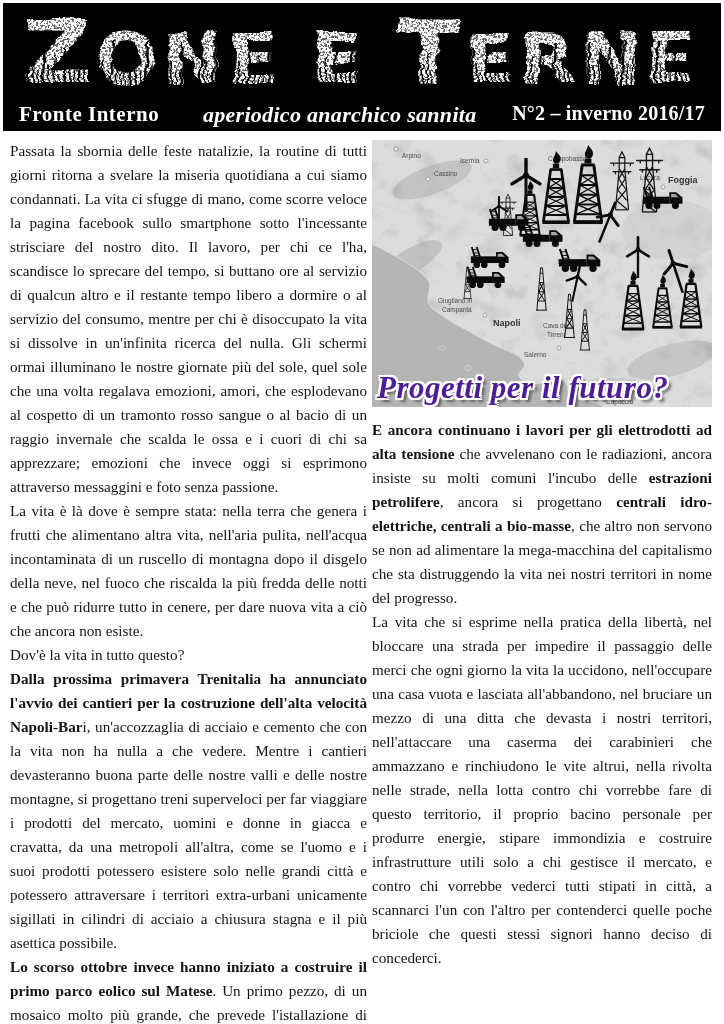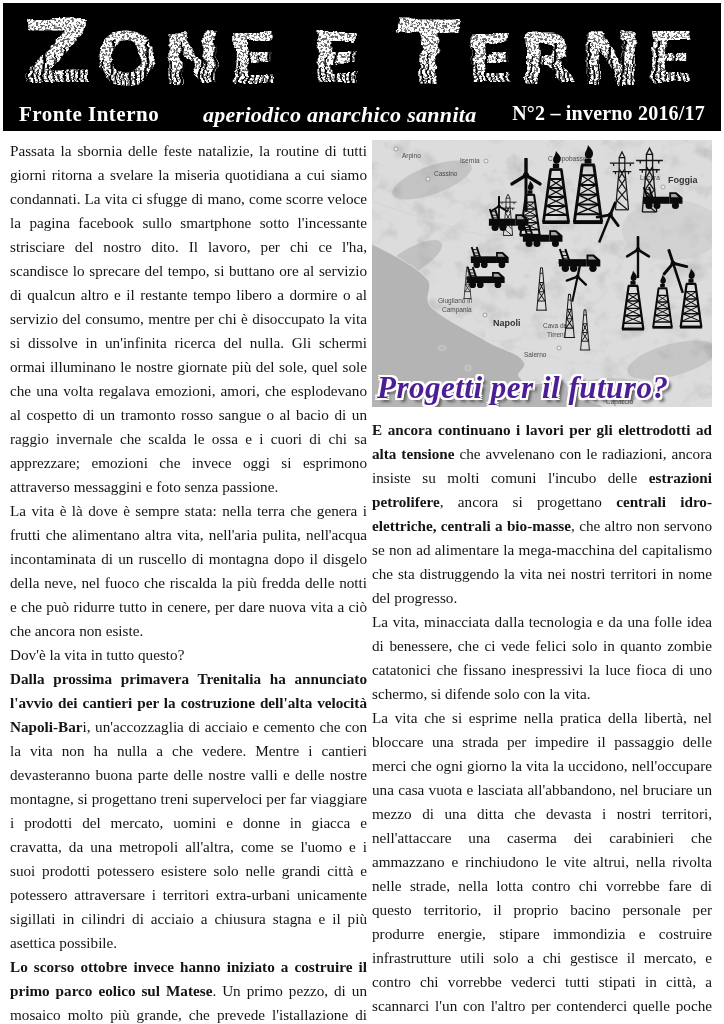--- a/index.html
+++ b/index.html
@@ -213,18 +213,17 @@
           <use href="#tower" x="190" y="150" width="15" height="50"></use>
           <use href="#tower" x="206" y="166" width="14" height="46"></use>
           <use href="#tower" x="90" y="124" width="11" height="36"></use>
         </g>
       </svg>
       <div class="map-headline">Progetti per il futuro?</div>
     </figure>
 
     <div class="body-text">
       <p><b>E ancora continuano i lavori per gli elettrodotti ad alta tensione</b><span> che avvelenano con le radiazioni, ancora insiste su molti comuni l'incubo delle </span><b>estrazioni petrolifere</b><span>, ancora si progettano </span><b>centrali idro-elettriche, centrali a bio-masse</b><span>, che altro non servono se non ad alimentare la mega-macchina del capitalismo che sta distruggendo la vita nei nostri territori in nome del progresso.</span></p>
-      <p><span>La vita, minacciata dalla tecnologia e da una folle idea di benessere, che ci vede felici solo in quanto zombie catatonici che fissano inespressivi la luce fioca di uno schermo, si difende solo con la vita.</span></p>
       <p><span>La vita che si esprime nella pratica della libertà, nel bloccare una strada per impedire il passaggio delle merci che ogni giorno la vita la uccidono, nell'occupare una casa vuota e lasciata all'abbandono, nel bruciare un mezzo di una ditta che devasta i nostri territori, nell'attaccare una caserma dei carabinieri che ammazzano e rinchiudono le vite altrui, nella rivolta nelle strade, nella lotta contro chi vorrebbe fare di questo territorio, il proprio bacino personale per produrre energie, stipare immondizia e costruire infrastrutture utili solo a chi gestisce il mercato, e contro chi vorrebbe vederci tutti stipati in città, a scannarci l'un con l'altro per contenderci quelle poche briciole che questi stessi signori hanno deciso di concederci.</span></p>
     </div>
   </section>
 
 </div>
 
 </body></html>

